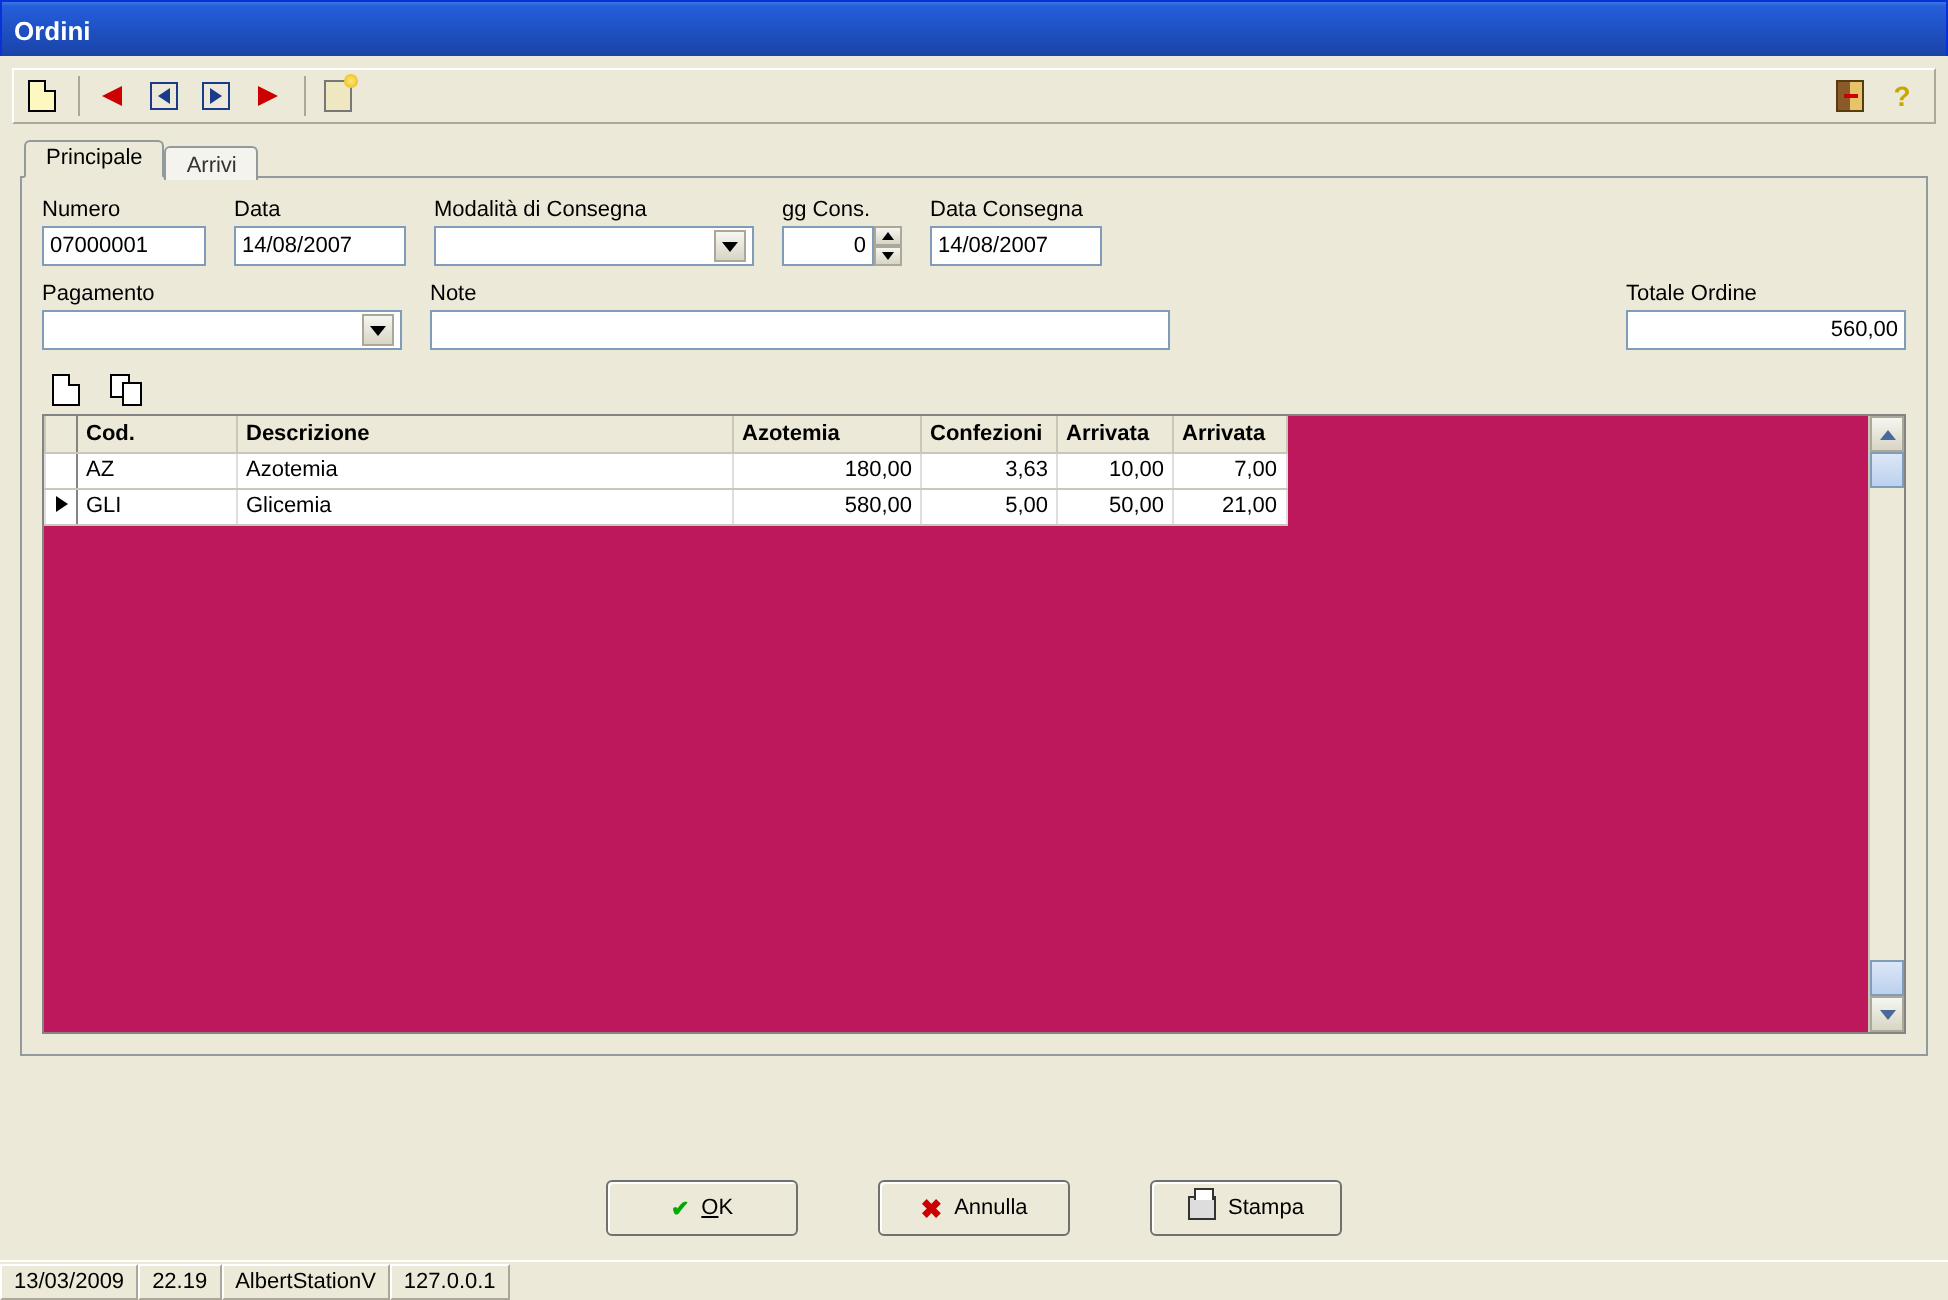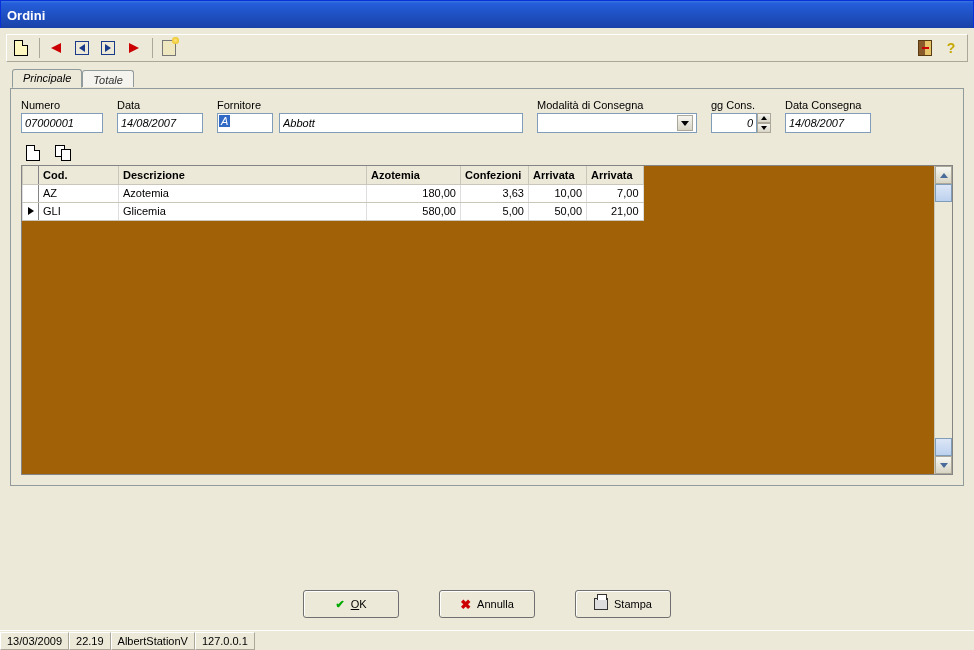--- a/index.html
+++ b/index.html
@@ -59,21 +59,21 @@
   .icon-exit { width:14px;height:16px; background:linear-gradient(to right,#8a5a2a 0 50%,#e6c46a 50% 100%); border:1px solid #5a3a10; position:relative;}
   .icon-exit::after{content:"";position:absolute;left:3px;top:6px;width:7px;height:2px;background:#c00;}
   .icon-help { font-weight:bold; color:#c7a800; font-size:14px;}
   .icon-wizard { width:14px;height:16px;background:#efe7bf;border:1px solid #777; position:relative;}
   .icon-wizard::before{content:"";position:absolute;right:-4px;top:-4px;width:7px;height:7px;border-radius:50%;background:radial-gradient(circle,#ffe680,#e6b800);}
   .icon-xfer { width:16px;height:16px;position:relative;}
   .icon-xfer::before{content:"";position:absolute;left:0;top:0;width:8px;height:10px;background:#fff;border:1px solid #000;}
   .icon-xfer::after{content:"";position:absolute;right:0;bottom:0;width:8px;height:10px;background:#fff;border:1px solid #000;}
   
   .tabset { margin: 2px 6px 0 6px; }
-  .tabstrip { display:flex; align-items:flex-start; height:20px; padding-left:2px;font-style:italic;}
+  .tabstrip { display:flex; align-items:flex-end; height:20px; padding-left:2px;}
   .tab {
     padding: 2px 10px 3px 10px;
     border: 1px solid #919b9c;
     border-bottom: none;
     background: #ece9d8;
     margin-right: 0px;
     border-top-left-radius: 3px; border-top-right-radius: 3px;
     position: relative; top: 1px;
     color:#000;
   }
@@ -85,37 +85,37 @@
     padding: 10px 10px 10px 10px;
   }
   
   .row { display:flex; gap:14px; align-items:flex-start; margin-bottom:8px;}
   .fld label { display:block; font-size:11px; margin-bottom:2px; color:#000;}
   .inp, .sel {
     border:1px solid #7f9db9;
     background:#fff;
     height:20px;
     padding:2px 3px;
-    font-family:inherit; font-size:11px;font-style:italic;
+    font-family:inherit; font-size:11px;
   }
   .inp[readonly]{background:#fff;}
   .inp.right{text-align:right;}
   .sel{display:flex;align-items:center;justify-content:space-between;background:#fff;}
   .sel .btn{width:16px;height:16px;background:linear-gradient(#f6f6f1,#d8d5c5);border:1px solid #aca899;display:flex;align-items:center;justify-content:center;}
   .sel .btn .tri{width:0;height:0;border-left:4px solid transparent;border-right:4px solid transparent;border-top:5px solid #000;}
   .spin{display:flex;}
   .spin .sbtns{display:flex;flex-direction:column;}
   .spin .sb{width:14px;height:10px;background:linear-gradient(#f6f6f1,#d8d5c5);border:1px solid #aca899;display:flex;align-items:center;justify-content:center;}
   .spin .sb .u{width:0;height:0;border-left:3px solid transparent;border-right:3px solid transparent;border-bottom:4px solid #000;}
   .spin .sb .d{width:0;height:0;border-left:3px solid transparent;border-right:3px solid transparent;border-top:4px solid #000;}
   .sel-highlight{background:#316ac5;color:#fff;padding:0 2px;}
   
   .grid-toolbar{height:24px;display:flex;align-items:center;gap:4px;padding:2px 0;}
   
-  .grid-wrap{display:flex;border:1px solid #848484;background:#a16207;height:310px;}
+  .grid-wrap{display:flex;border:1px solid #848484;background:#be185d;height:310px;}
   .grid-scroll{width:18px;background:#ece9d8;border-left:1px solid #c9c7ba;display:flex;flex-direction:column;justify-content:space-between;}
   .grid-scroll .sbtn{height:18px;background:linear-gradient(#f6f6f1,#d8d5c5);border:1px solid #aca899;display:flex;align-items:center;justify-content:center;}
   .grid-scroll .sbtn .up{width:0;height:0;border-left:4px solid transparent;border-right:4px solid transparent;border-bottom:5px solid #4a6a9a;}
   .grid-scroll .sbtn .dn{width:0;height:0;border-left:4px solid transparent;border-right:4px solid transparent;border-top:5px solid #4a6a9a;}
   .grid-scroll .thumb{height:18px;background:linear-gradient(#dce6f6,#bcd1ee);border:1px solid #7f9db9;}
   .grid-main{flex:1; overflow:hidden;}
   table.grid{border-collapse:collapse;width:auto;}
   table.grid th, table.grid td{border:1px solid #c9c7ba;padding:2px 4px;height:18px;}
   table.grid th{background:#ece9d8;text-align:left;font-weight:bold;border-top:none;}
   table.grid td{background:#fff;border-left:1px solid #dedede;border-right:1px solid #dedede;}
@@ -175,39 +175,32 @@
         </div>
       <div class="tb-btn">
           <span class="icon-help">?</span>
         </div>
     </div>
   </div>
 
   <div class="tabset">
     <div class="tabstrip">
       <div class="tab active">Principale</div>
-      <div class="tab inactive">Totale</div>
+      <div class="tab inactive">Arrivi</div>
     </div>
     <div class="tabpanel">
 
       <div class="row">
         <div class="fld">
           <label>Numero</label>
           <input class="inp" style="width: 82px;" value="07000001">
         </div>
         <div class="fld">
           <label>Data</label>
           <input class="inp" style="width: 86px;" value="14/08/2007">
-        </div>
-        <div class="fld">
-          <label>Fornitore</label>
-          <div style="display:flex;gap:6px">
-            <div class="inp" style="width:56px;padding:1px"><span class="sel-highlight">A</span></div>
-            <input class="inp" style="width: 244px;" value="Abbott">
-          </div>
         </div>
         <div class="fld">
           <label>Modalità di Consegna</label>
           <div class="sel" style="width:160px">
             <span></span>
             <span class="btn">
                 <span class="tri"></span>
               </span>
           </div>
         </div>
@@ -224,20 +217,39 @@
                 </div>
             </div>
           </div>
         </div>
         <div class="fld">
           <label>Data Consegna</label>
           <input class="inp" style="width: 86px;" value="14/08/2007">
         </div>
       </div>
 
+      <div class="row">
+        <div class="fld">
+          <label>Pagamento</label>
+          <div class="sel" style="width:180px">
+            <span></span>
+            <span class="btn">
+                <span class="tri"></span>
+              </span>
+          </div>
+        </div>
+        <div class="fld">
+          <label>Note</label>
+          <input class="inp" style="width: 370px;" value="">
+        </div>
+        <div class="fld" style="margin-left:auto">
+          <label>Totale Ordine</label>
+          <input class="inp right" style="width: 140px;" readonly="" value="560,00">
+        </div>
+      </div>
 
       <div class="grid-toolbar">
         <div class="tb-btn">
             <span class="icon-newdoc"></span>
           </div>
         <div class="tb-btn">
             <span class="icon-xfer"></span>
           </div>
       </div>
 

